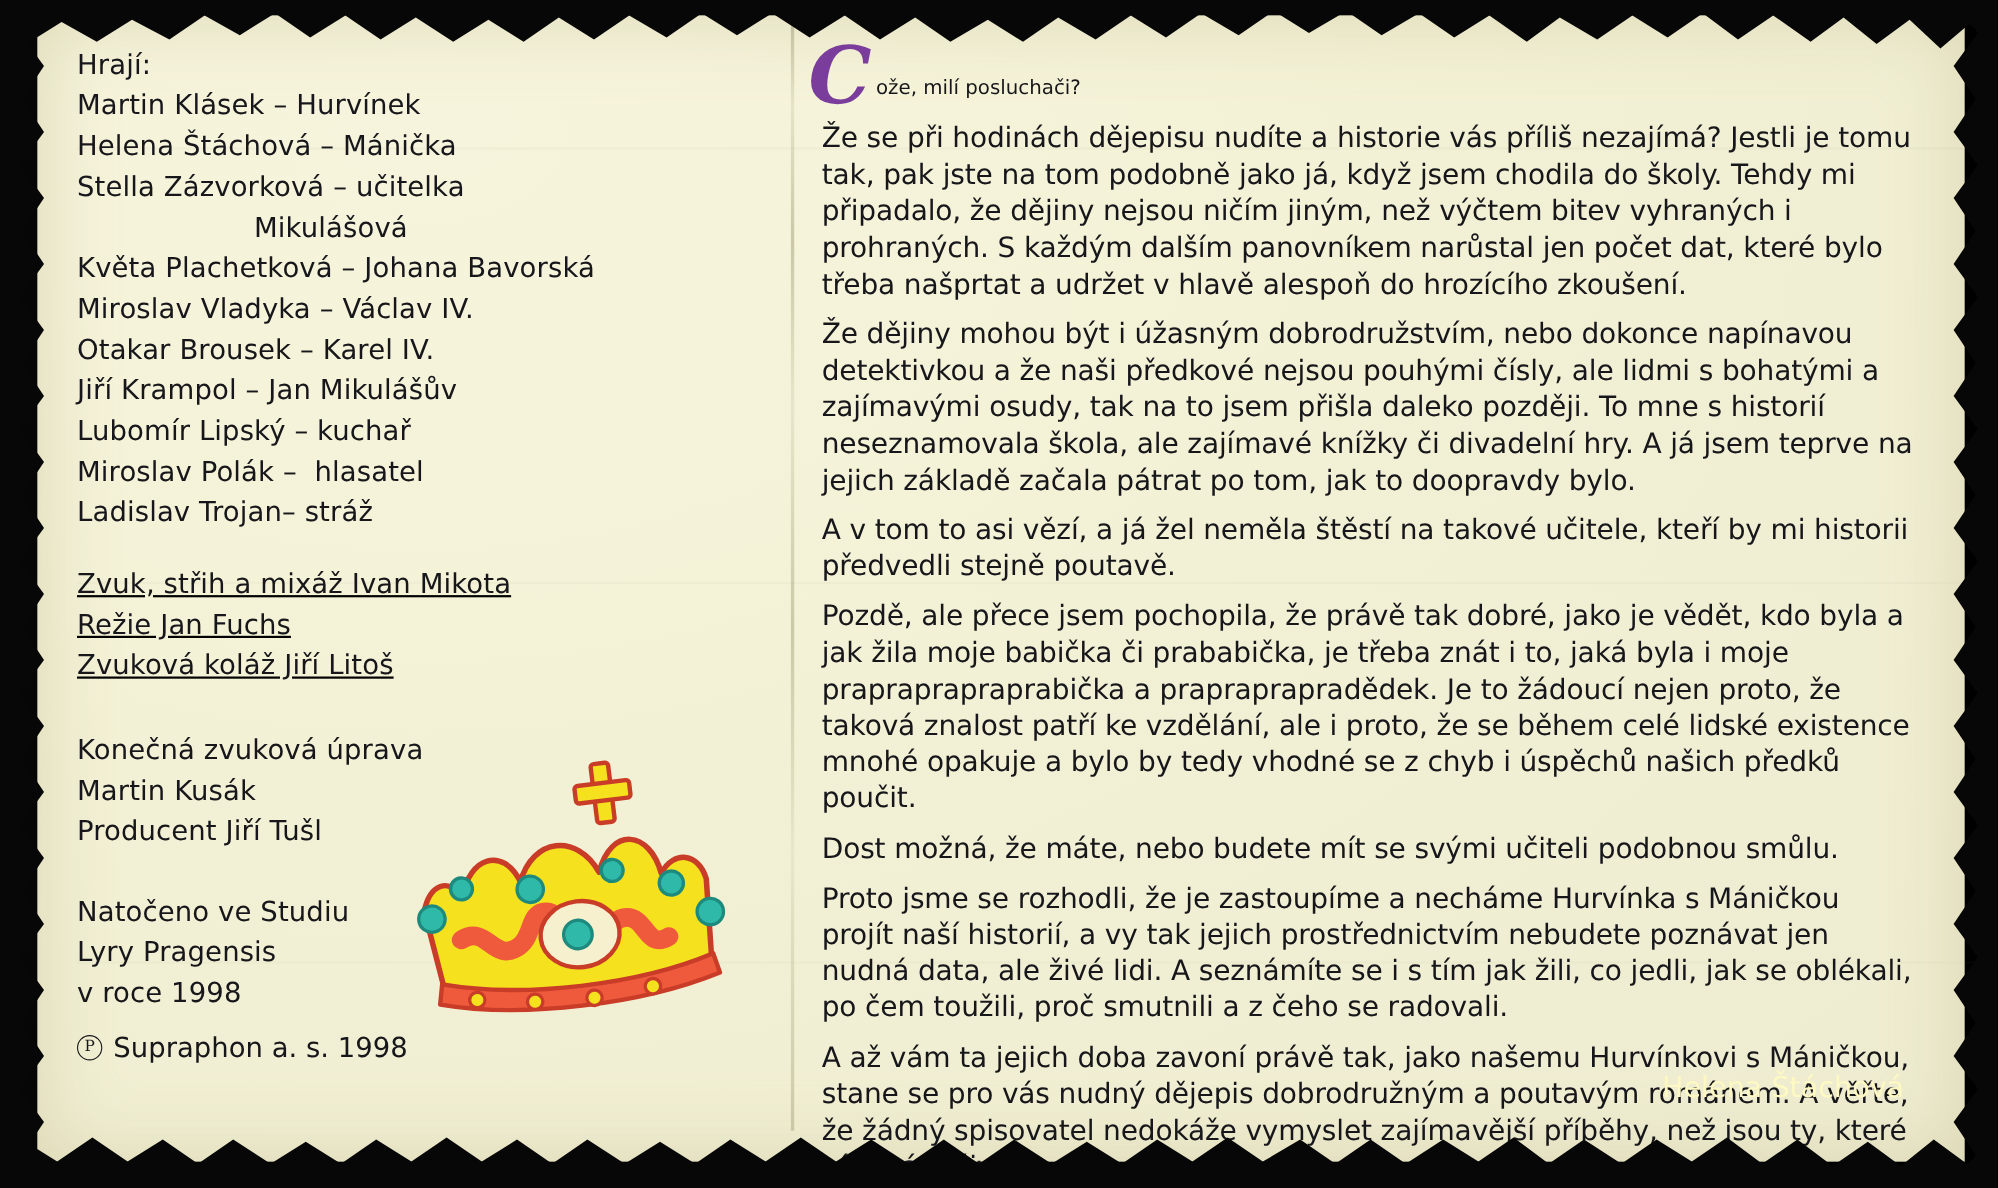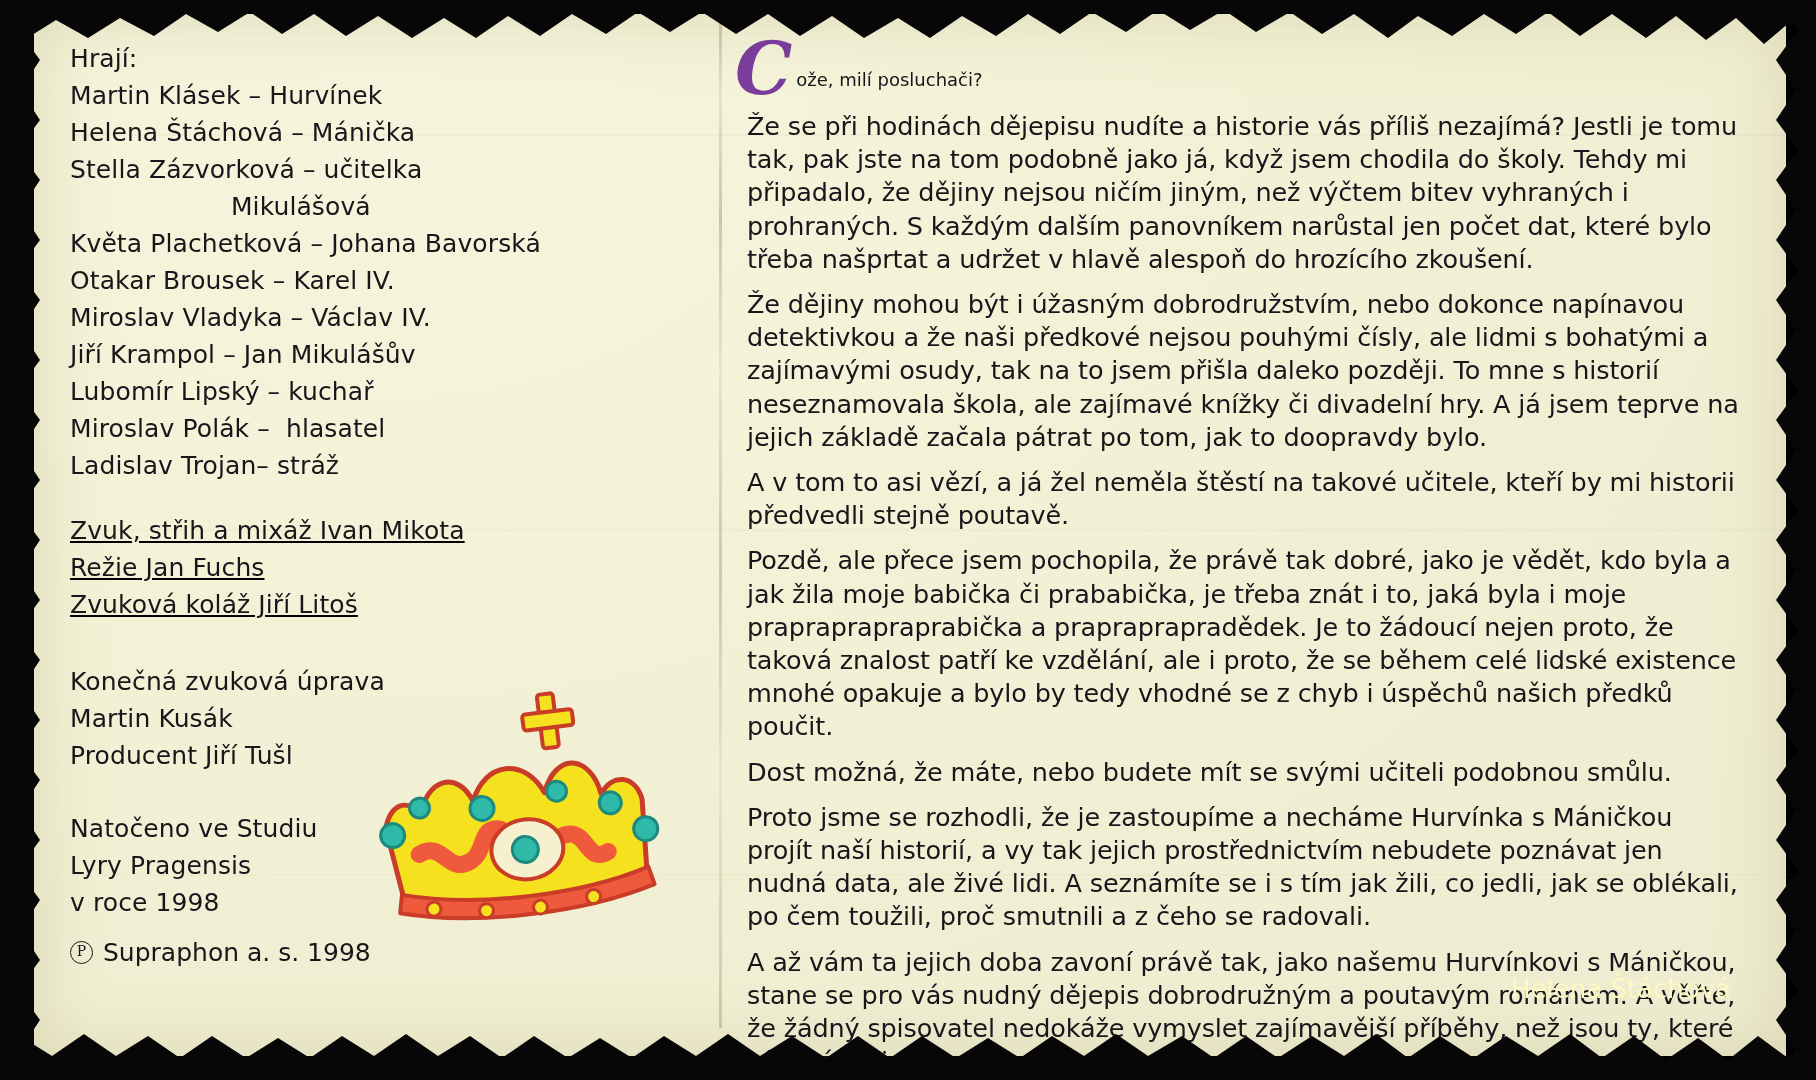--- a/index.html
+++ b/index.html
@@ -178,22 +178,22 @@
 
   <div id="left-col">
 
     <div class="credits-block tight">
       <div class="credits-line heading">Hrají:</div>
       <div class="credits-line">Martin Klásek – Hurvínek</div>
       <div class="credits-line">Helena Štáchová – Mánička</div>
       <div class="credits-line">Stella Zázvorková – učitelka</div>
       <div class="credits-line">                    Mikulášová</div>
       <div class="credits-line">Květa Plachetková – Johana Bavorská</div>
+      <div class="credits-line">Miroslav Vladyka – Václav IV.</div>
       <div class="credits-line">Otakar Brousek – Karel IV.</div>
-      <div class="credits-line">Miroslav Vladyka – Václav IV.</div>
       <div class="credits-line">Jiří Krampol – Jan Mikulášův</div>
       <div class="credits-line">Lubomír Lipský – kuchař</div>
       <div class="credits-line">Miroslav Polák –  hlasatel</div>
       <div class="credits-line">Ladislav Trojan– stráž</div>
     </div>
 
     <div class="credits-block" style="margin-top:28px;text-decoration:underline;">
       <div class="credits-line">Zvuk, střih a mixáž Ivan Mikota</div>
       <div class="credits-line">Režie Jan Fuchs</div>
       <div class="credits-line">Zvuková koláž Jiří Litoš</div>

